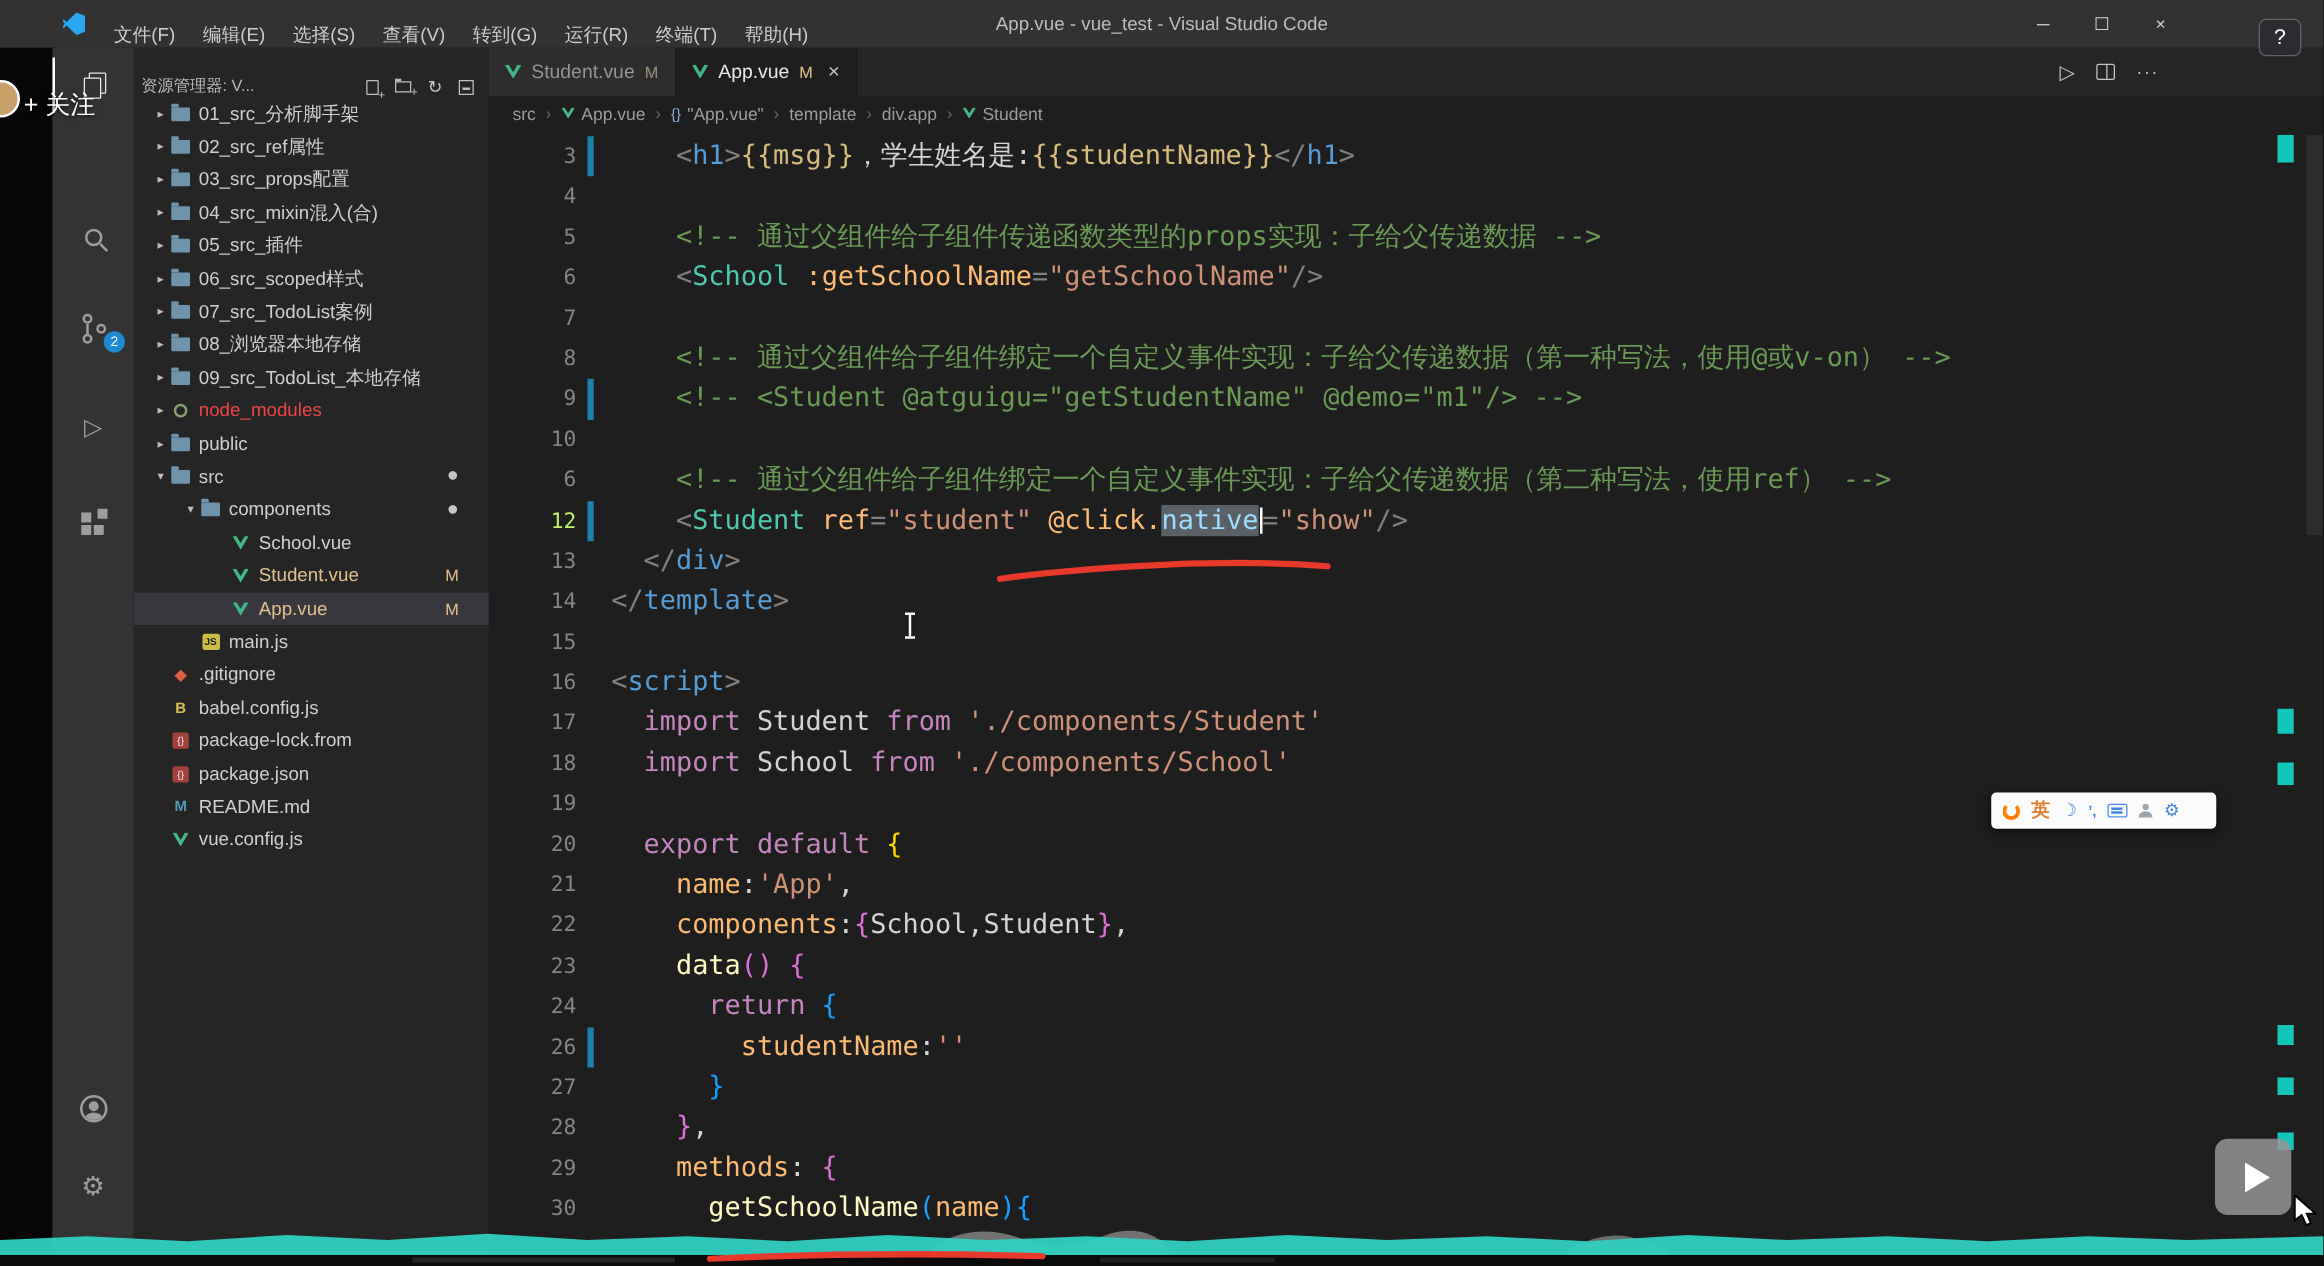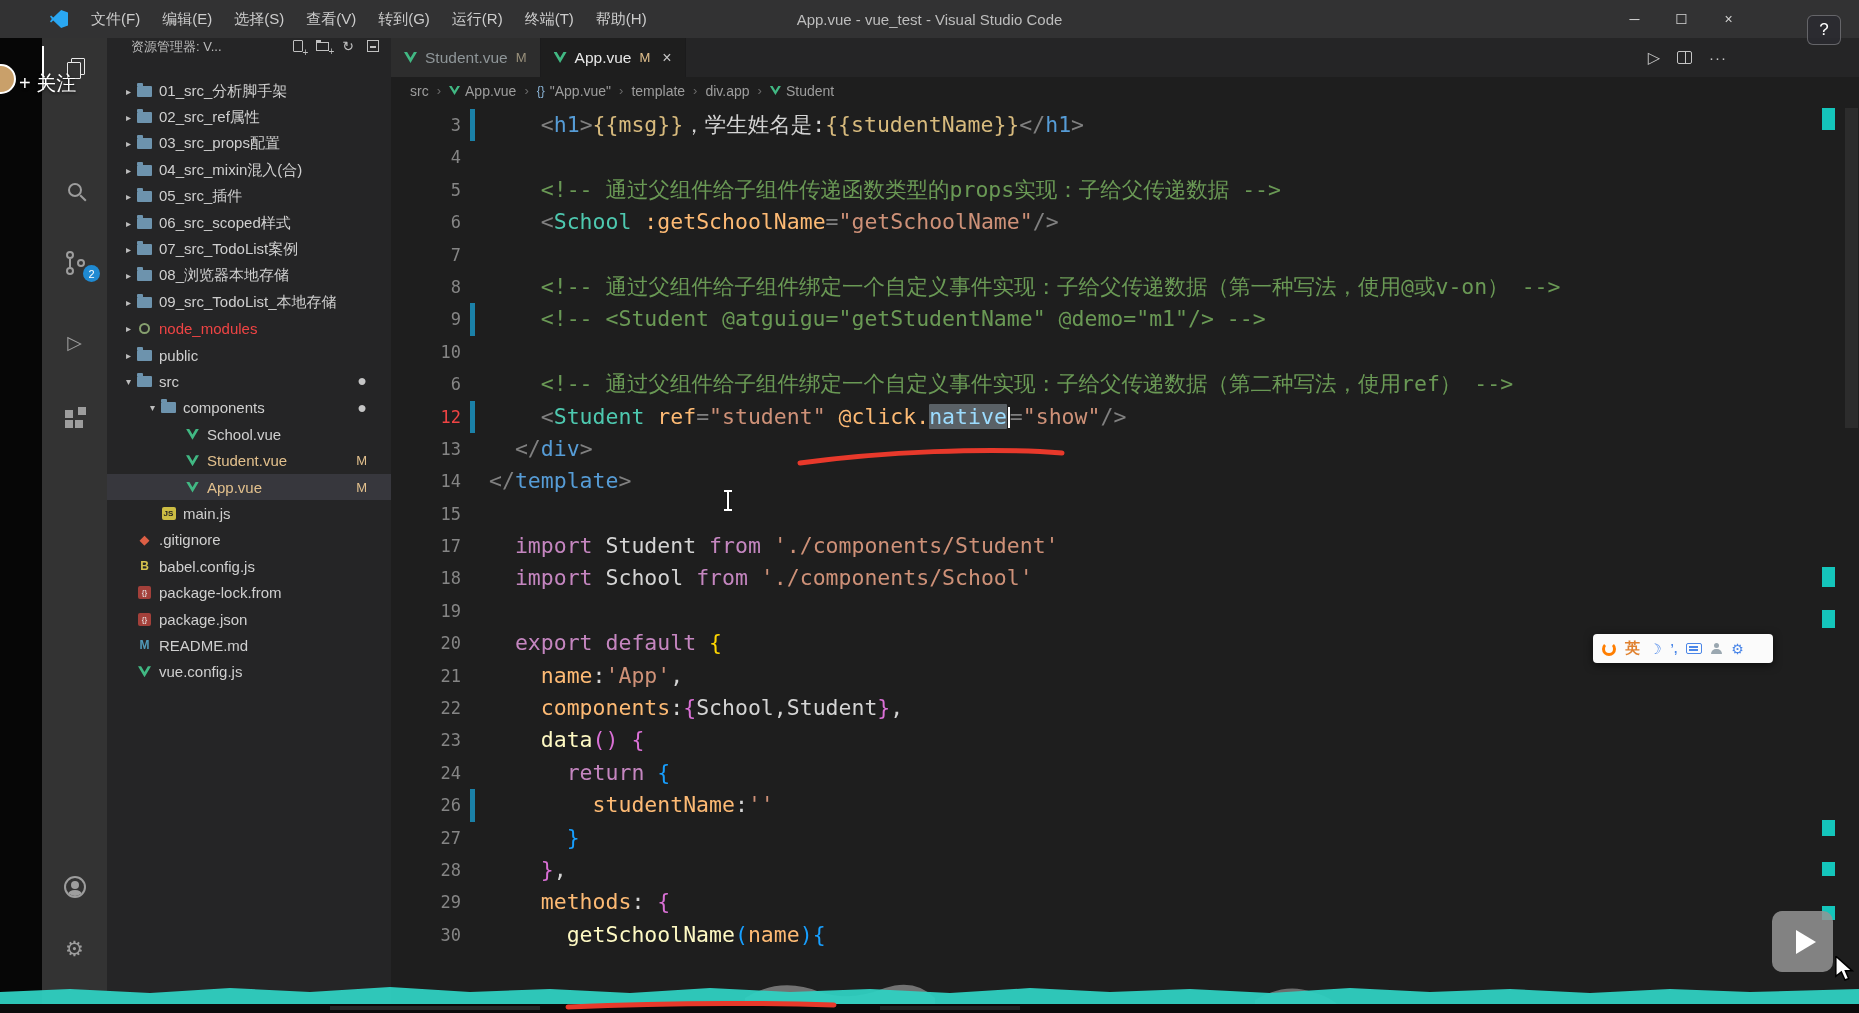--- a/index.html
+++ b/index.html
@@ -3,21 +3,21 @@
 <meta charset="utf-8">
 <style>
   *{margin:0;padding:0;box-sizing:border-box}
   body{background:#000;font-family:"Liberation Sans","DejaVu Sans",sans-serif}
   .screen{position:relative;width:1859px;height:1013px;background:#1e1e1e;overflow:hidden}
 
   
   .titlebar{position:absolute;left:0;top:0;width:100%;height:38px;background:#323233;z-index:2}
   .vscode-logo{position:absolute;left:50px;top:10px;width:18px;height:18px;background:#2aa7f2;
     clip-path:polygon(62% 0,100% 14%,100% 86%,62% 100%,18% 58%,6% 70%,0 64%,10% 50%,0 36%,6% 30%,18% 42%)}
-  .menus{position:absolute;left:80px;top:0;height:38px;display:flex;align-items:center}
+  .menus{position:absolute;left:80px;top:0;height:38px;display:flex;align-items:flex-end}
   .menu-item{padding:0 11px;font-size:15px;color:#cccccc;cursor:default}
   .win-title{position:absolute;left:0;right:0;top:0;height:38px;display:flex;align-items:center;justify-content:center;
     font-size:15px;color:#bdbdbd;pointer-events:none}
   .win-controls{position:absolute;left:1611px;top:0;height:38px;display:flex;z-index:3}
   .win-btn{width:47px;height:38px;display:flex;align-items:center;justify-content:center;color:#d2d2d2;font-size:14px}
 
   
   .help-badge{position:absolute;left:1807px;top:15px;width:34px;height:30px;background:rgba(42,42,48,.88);
     border:1px solid rgba(255,255,255,.28);border-radius:6px;color:#fff;display:flex;align-items:center;
     justify-content:center;font-size:17px;z-index:40}
@@ -70,21 +70,21 @@
   .ai-ext{position:relative;width:20px;height:20px}
   .ai-ext::before{content:"";position:absolute;left:0;bottom:0;width:8px;height:8px;background:#9d9d9d;box-shadow:0 -10px 0 #9d9d9d,10px 0 0 #9d9d9d}
   .ai-ext::after{content:"";position:absolute;right:-1px;top:-1px;width:8px;height:8px;background:#9d9d9d}
   .ai-acc{position:relative;width:22px;height:22px;border:2px solid #9d9d9d;border-radius:50%;overflow:hidden}
   .ai-acc::before{content:"";position:absolute;left:5px;top:3px;width:8px;height:8px;border-radius:50%;background:#9d9d9d}
   .ai-acc::after{content:"";position:absolute;left:2px;top:12px;width:14px;height:9px;border-radius:50% 50% 0 0;background:#9d9d9d}
   .ai-gear{color:#9d9d9d;font-size:21px}
 
   
   .sidebar{position:absolute;left:107px;top:38px;width:284px;height:975px;background:#252526;overflow:hidden}
-  .sb-header{height:40px;display:flex;align-items:flex-start;padding-left:24px;color:#bbbbbb;font-size:13px}
+  .sb-header{height:40px;display:flex;align-items:flex-end;padding-left:6px;color:#bbbbbb;font-size:13px}
   .sb-actions{margin-left:auto;display:flex;gap:13px;padding-right:12px;align-items:center}
   .hico{position:relative;color:#c0c0c0;display:inline-block}
   .hi-newfile{border:1px solid #c0c0c0;width:10px;height:12px;border-radius:1px}
   .hi-newfile::after{content:"+";position:absolute;right:-6px;bottom:-7px;font-size:10px}
   .hi-newfolder{width:13px;height:9px;border:1px solid #c0c0c0;position:relative}
   .hi-newfolder::before{content:"";position:absolute;top:-3px;left:-1px;width:5px;height:2px;background:#c0c0c0}
   .hi-newfolder::after{content:"+";position:absolute;right:-6px;bottom:-7px;font-size:10px}
   .hi-refresh{font-size:14px}
   .hi-collapse{border:1px solid #c0c0c0;width:12px;height:12px}
   .hi-collapse::after{content:"";position:absolute;left:2px;top:5px;width:6px;height:2px;background:#c0c0c0}
@@ -132,21 +132,21 @@
   .bc-sep{color:#6a6a6a;font-size:13px}
   .bc-item{display:flex;align-items:center;gap:5px;cursor:pointer}
   .bc-vue{width:11px;height:9px}
   .ic-obj{color:#8ab3d5;font-size:12px}
 
   
   #editor{position:absolute;left:391px;top:104px;right:0;height:899px;padding-top:5px;overflow:hidden;
     font-family:"DejaVu Sans Mono","Liberation Mono",monospace;font-size:21.5px}
   .code-row{display:flex;height:32.4px;line-height:32.4px;white-space:pre}
   .ln{flex:none;width:70px;text-align:right;color:#858585;font-size:17px}
-  .ln-active{color:#ef4444}
+  .ln-active{color:#bef264}
   .gitbar{flex:none;width:5px;margin-left:9px;height:100%}
   .gitbar.mod{background:#1b81a8}
   .code-text{margin-left:14px}
   .tk-w{color:#d4d4d4}.tk-p{color:#808080}.tk-t{color:#569cd6}.tk-c{color:#4ec9b0}.tk-a{color:#fdba74}
   .tk-s{color:#ce9178}.tk-m{color:#6a9955}.tk-k{color:#c586c0}.tk-f{color:#fef9c3}.tk-i{color:#d7ba7d}
   .tk-b1{color:#ffd700}.tk-b2{color:#da70d6}.tk-b3{color:#179fff}
   .tk-hl{color:#9cdcfe;background:#5a6166;border-radius:1px}
   .caret{display:inline-block;width:2px;height:21px;background:#fff;vertical-align:middle;margin-left:1px}
   .ruler-mark{position:absolute;left:1822px;width:13px;background:#14cfc4;opacity:.95;z-index:5}
   .vscroll{position:absolute;left:1845px;top:108px;width:13px;height:320px;background:rgba(110,110,110,.18)}
@@ -442,20 +442,21 @@
       <div class="code-row"><span class="ln">6</span><span class="gitbar"></span><span class="code-text"><span class="tk-w">    </span><span class="tk-p">&lt;</span><span class="tk-c">School</span><span class="tk-w"> </span><span class="tk-a">:getSchoolName</span><span class="tk-p">=</span><span class="tk-s">"getSchoolName"</span><span class="tk-p">/&gt;</span></span></div>
       <div class="code-row"><span class="ln">7</span><span class="gitbar"></span><span class="code-text"></span></div>
       <div class="code-row"><span class="ln">8</span><span class="gitbar"></span><span class="code-text"><span class="tk-w">    </span><span class="tk-m">&lt;!-- 通过父组件给子组件绑定一个自定义事件实现：子给父传递数据（第一种写法，使用@或v-on） --&gt;</span></span></div>
       <div class="code-row"><span class="ln">9</span><span class="gitbar mod"></span><span class="code-text"><span class="tk-w">    </span><span class="tk-m">&lt;!-- &lt;Student @atguigu="getStudentName" @demo="m1"/&gt; --&gt;</span></span></div>
       <div class="code-row"><span class="ln">10</span><span class="gitbar"></span><span class="code-text"></span></div>
       <div class="code-row"><span class="ln">6</span><span class="gitbar"></span><span class="code-text"><span class="tk-w">    </span><span class="tk-m">&lt;!-- 通过父组件给子组件绑定一个自定义事件实现：子给父传递数据（第二种写法，使用ref） --&gt;</span></span></div>
       <div class="code-row"><span class="ln ln-active">12</span><span class="gitbar mod"></span><span class="code-text"><span class="tk-w">    </span><span class="tk-p">&lt;</span><span class="tk-c">Student</span><span class="tk-w"> </span><span class="tk-a">ref</span><span class="tk-p">=</span><span class="tk-s">"student"</span><span class="tk-w"> </span><span class="tk-a">@click.</span><span class="tk-hl">native</span><span class="caret"></span><span class="tk-p">=</span><span class="tk-s">"show"</span><span class="tk-p">/&gt;</span></span></div>
       <div class="code-row"><span class="ln">13</span><span class="gitbar"></span><span class="code-text"><span class="tk-w">  </span><span class="tk-p">&lt;/</span><span class="tk-t">div</span><span class="tk-p">&gt;</span></span></div>
       <div class="code-row"><span class="ln">14</span><span class="gitbar"></span><span class="code-text"><span class="tk-p">&lt;/</span><span class="tk-t">template</span><span class="tk-p">&gt;</span></span></div>
       <div class="code-row"><span class="ln">15</span><span class="gitbar"></span><span class="code-text"></span></div>
+      <div class="code-row"><span class="ln">16</span><span class="gitbar"></span><span class="code-text"><span class="tk-p">&lt;</span><span class="tk-t">script</span><span class="tk-p">&gt;</span></span></div>
       <div class="code-row"><span class="ln">17</span><span class="gitbar"></span><span class="code-text"><span class="tk-w">  </span><span class="tk-k">import</span><span class="tk-w"> Student </span><span class="tk-k">from</span><span class="tk-w"> </span><span class="tk-s">'./components/Student'</span></span></div>
       <div class="code-row"><span class="ln">18</span><span class="gitbar"></span><span class="code-text"><span class="tk-w">  </span><span class="tk-k">import</span><span class="tk-w"> School </span><span class="tk-k">from</span><span class="tk-w"> </span><span class="tk-s">'./components/School'</span></span></div>
       <div class="code-row"><span class="ln">19</span><span class="gitbar"></span><span class="code-text"></span></div>
       <div class="code-row"><span class="ln">20</span><span class="gitbar"></span><span class="code-text"><span class="tk-w">  </span><span class="tk-k">export</span><span class="tk-w"> </span><span class="tk-k">default</span><span class="tk-w"> </span><span class="tk-b1">{</span></span></div>
       <div class="code-row"><span class="ln">21</span><span class="gitbar"></span><span class="code-text"><span class="tk-w">    </span><span class="tk-a">name</span><span class="tk-w">:</span><span class="tk-s">'App'</span><span class="tk-w">,</span></span></div>
       <div class="code-row"><span class="ln">22</span><span class="gitbar"></span><span class="code-text"><span class="tk-w">    </span><span class="tk-a">components</span><span class="tk-w">:</span><span class="tk-b2">{</span><span class="tk-w">School,Student</span><span class="tk-b2">}</span><span class="tk-w">,</span></span></div>
       <div class="code-row"><span class="ln">23</span><span class="gitbar"></span><span class="code-text"><span class="tk-w">    </span><span class="tk-f">data</span><span class="tk-b2">()</span><span class="tk-w"> </span><span class="tk-b2">{</span></span></div>
       <div class="code-row"><span class="ln">24</span><span class="gitbar"></span><span class="code-text"><span class="tk-w">      </span><span class="tk-k">return</span><span class="tk-w"> </span><span class="tk-b3">{</span></span></div>
       <div class="code-row"><span class="ln">26</span><span class="gitbar mod"></span><span class="code-text"><span class="tk-w">        </span><span class="tk-a">studentName</span><span class="tk-w">:</span><span class="tk-s">''</span></span></div>
       <div class="code-row"><span class="ln">27</span><span class="gitbar"></span><span class="code-text"><span class="tk-w">      </span><span class="tk-b3">}</span></span></div>

